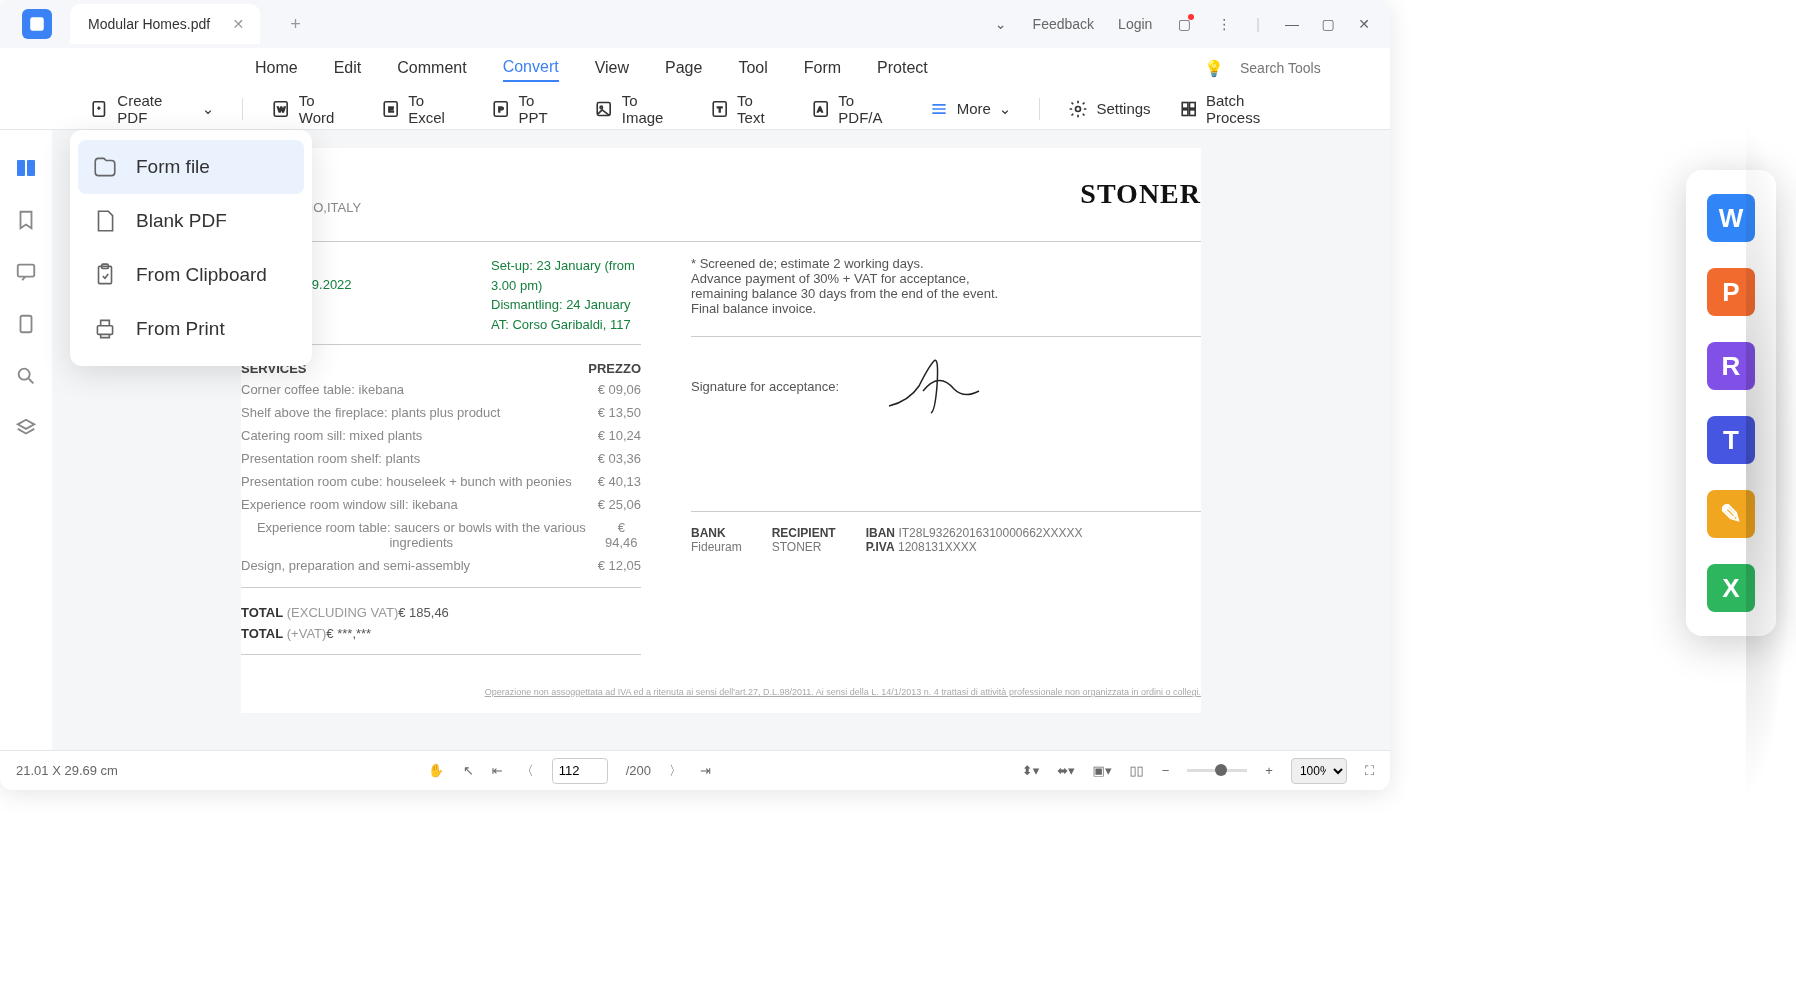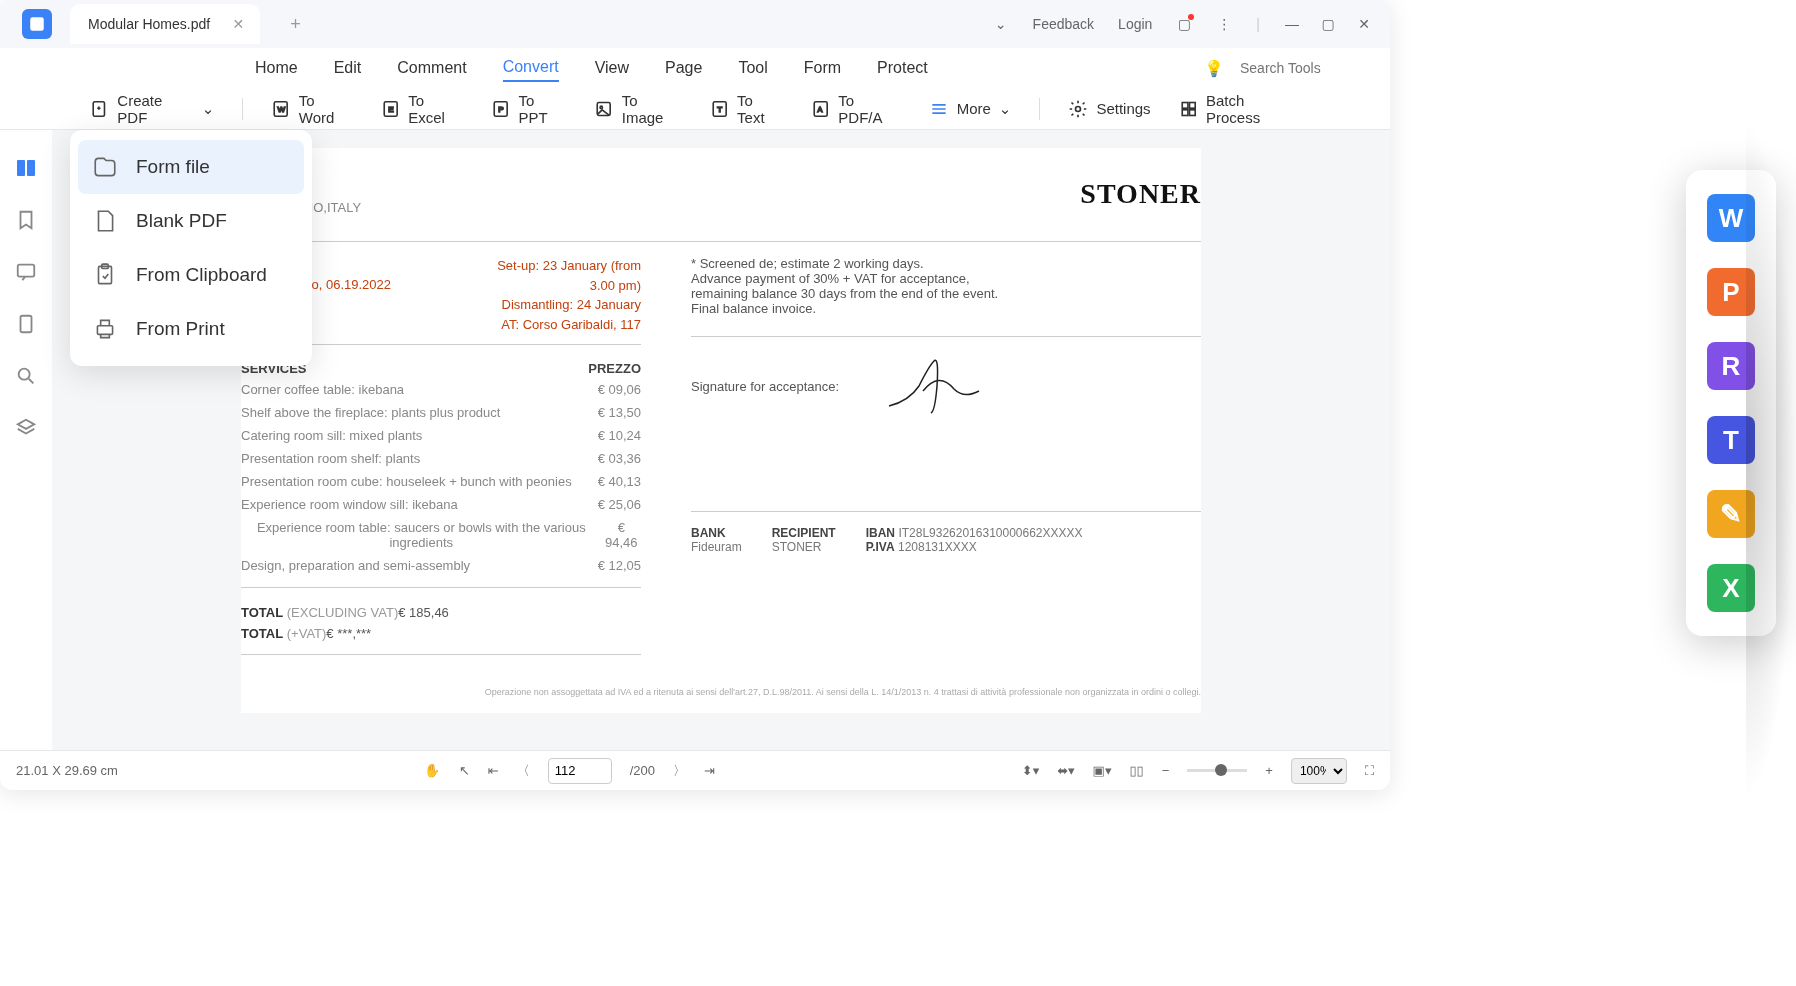--- a/index.html
+++ b/index.html
@@ -34,34 +34,34 @@
 .dd-item svg{width:26px;height:26px;stroke:#666;}
 .doc-area{flex:1;background:#f5f6f8;overflow:auto;padding:18px 18px;}
 .doc{background:#fff;max-width:960px;margin:0 auto;padding:30px 0 16px;font-size:13px;color:#555;}
 .doc-header{display:flex;justify-content:space-between;padding:0 0 14px;}
 .doc-addr{color:#888;font-size:13px;line-height:1.5;}
 .brand{font-family:Georgia,serif;font-size:28px;font-weight:bold;letter-spacing:1px;color:#111;}
 .hr{border:none;border-top:1px solid #ccc;margin:10px 0 14px;}
 .row3{display:flex;gap:60px;}
 .col{flex:1;}
 .col h4{font-size:13px;color:#444;font-weight:600;margin-bottom:4px;}
-.col p{font-size:13px;color:#c2410c;line-height:1.5;text-align:right;}
+.col p{font-size:13px;color:#15803d;line-height:1.5;}
 .services{margin-top:14px;text-align:center;}
 .svc-head{display:flex;justify-content:space-between;font-weight:600;color:#444;font-size:13px;padding:2px 0;}
 .svc-row{display:flex;justify-content:space-between;color:#888;font-size:13px;padding:4px 0;}
 .doc-lower{display:flex;gap:50px;}
 .doc-left{flex:0 0 400px;}
 .doc-right{flex:1;}
 .bank{display:flex;gap:30px;font-size:12px;color:#777;margin-top:10px;}
 .tot{display:flex;justify-content:flex-start;font-size:13px;padding:3px 0;}
 .tot b{color:#333;}
-.fine{font-size:9px;color:#aaa;text-align:right;margin-top:18px;}
+.fine{font-size:9px;color:#aaa;text-align:right;margin-top:18px;text-decoration:underline;}
 .statusbar{position:absolute;left:0;right:0;bottom:0;height:40px;background:#fff;border-top:1px solid #e5e7eb;display:flex;align-items:center;padding:0 16px;gap:18px;font-size:13px;color:#666;}
 .statusbar .spacer{flex:1;}
-.page-input{width:64px;height:26px;border:1px solid #ccc;border-radius:4px;text-align:left;padding:0 6px;font-size:13px;}
+.page-input{width:56px;height:26px;border:1px solid #ccc;border-radius:4px;text-align:left;padding:0 6px;font-size:13px;}
 .zoom-sel{width:56px;height:26px;border:1px solid #ccc;border-radius:4px;padding:0 4px;font-size:12px;}
 .slider{width:60px;height:3px;background:#ddd;position:relative;}
 .slider::after{content:'';width:12px;height:12px;background:#666;border-radius:50%;position:absolute;top:-5px;left:28px;}
 .float-panel{position:absolute;right:20px;top:170px;width:90px;background:#fff;border-radius:16px;box-shadow:0 8px 40px rgba(0,0,0,0.2);padding:24px 0;display:flex;flex-direction:column;align-items:center;gap:26px;}
 .fp-tile{width:48px;height:48px;border-radius:8px;display:flex;align-items:center;justify-content:center;color:#fff;font-size:26px;font-weight:bold;}
 .shadow-blob{position:absolute;right:0;top:120px;width:50px;height:680px;background:radial-gradient(ellipse at left,rgba(0,0,0,0.2),transparent 70%);pointer-events:none;}
 </style>
 </head>
 <body>
 

